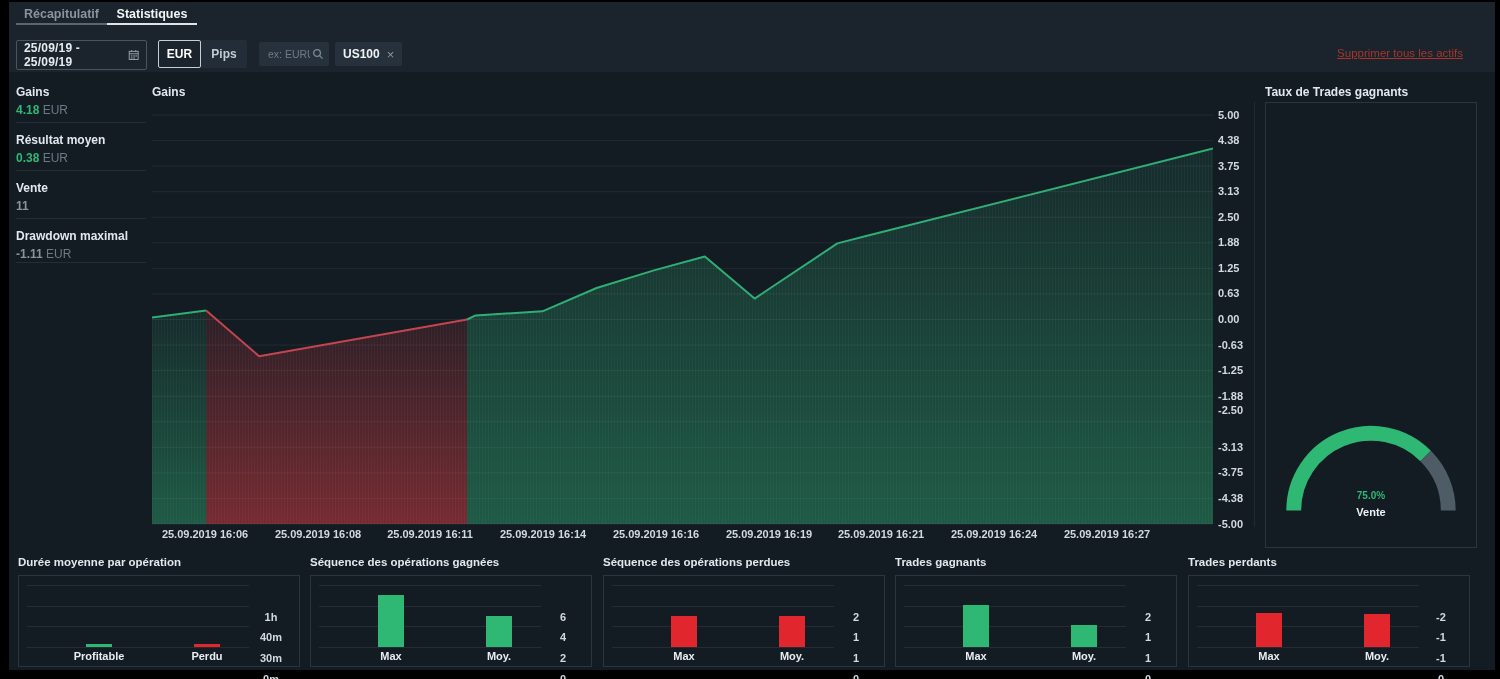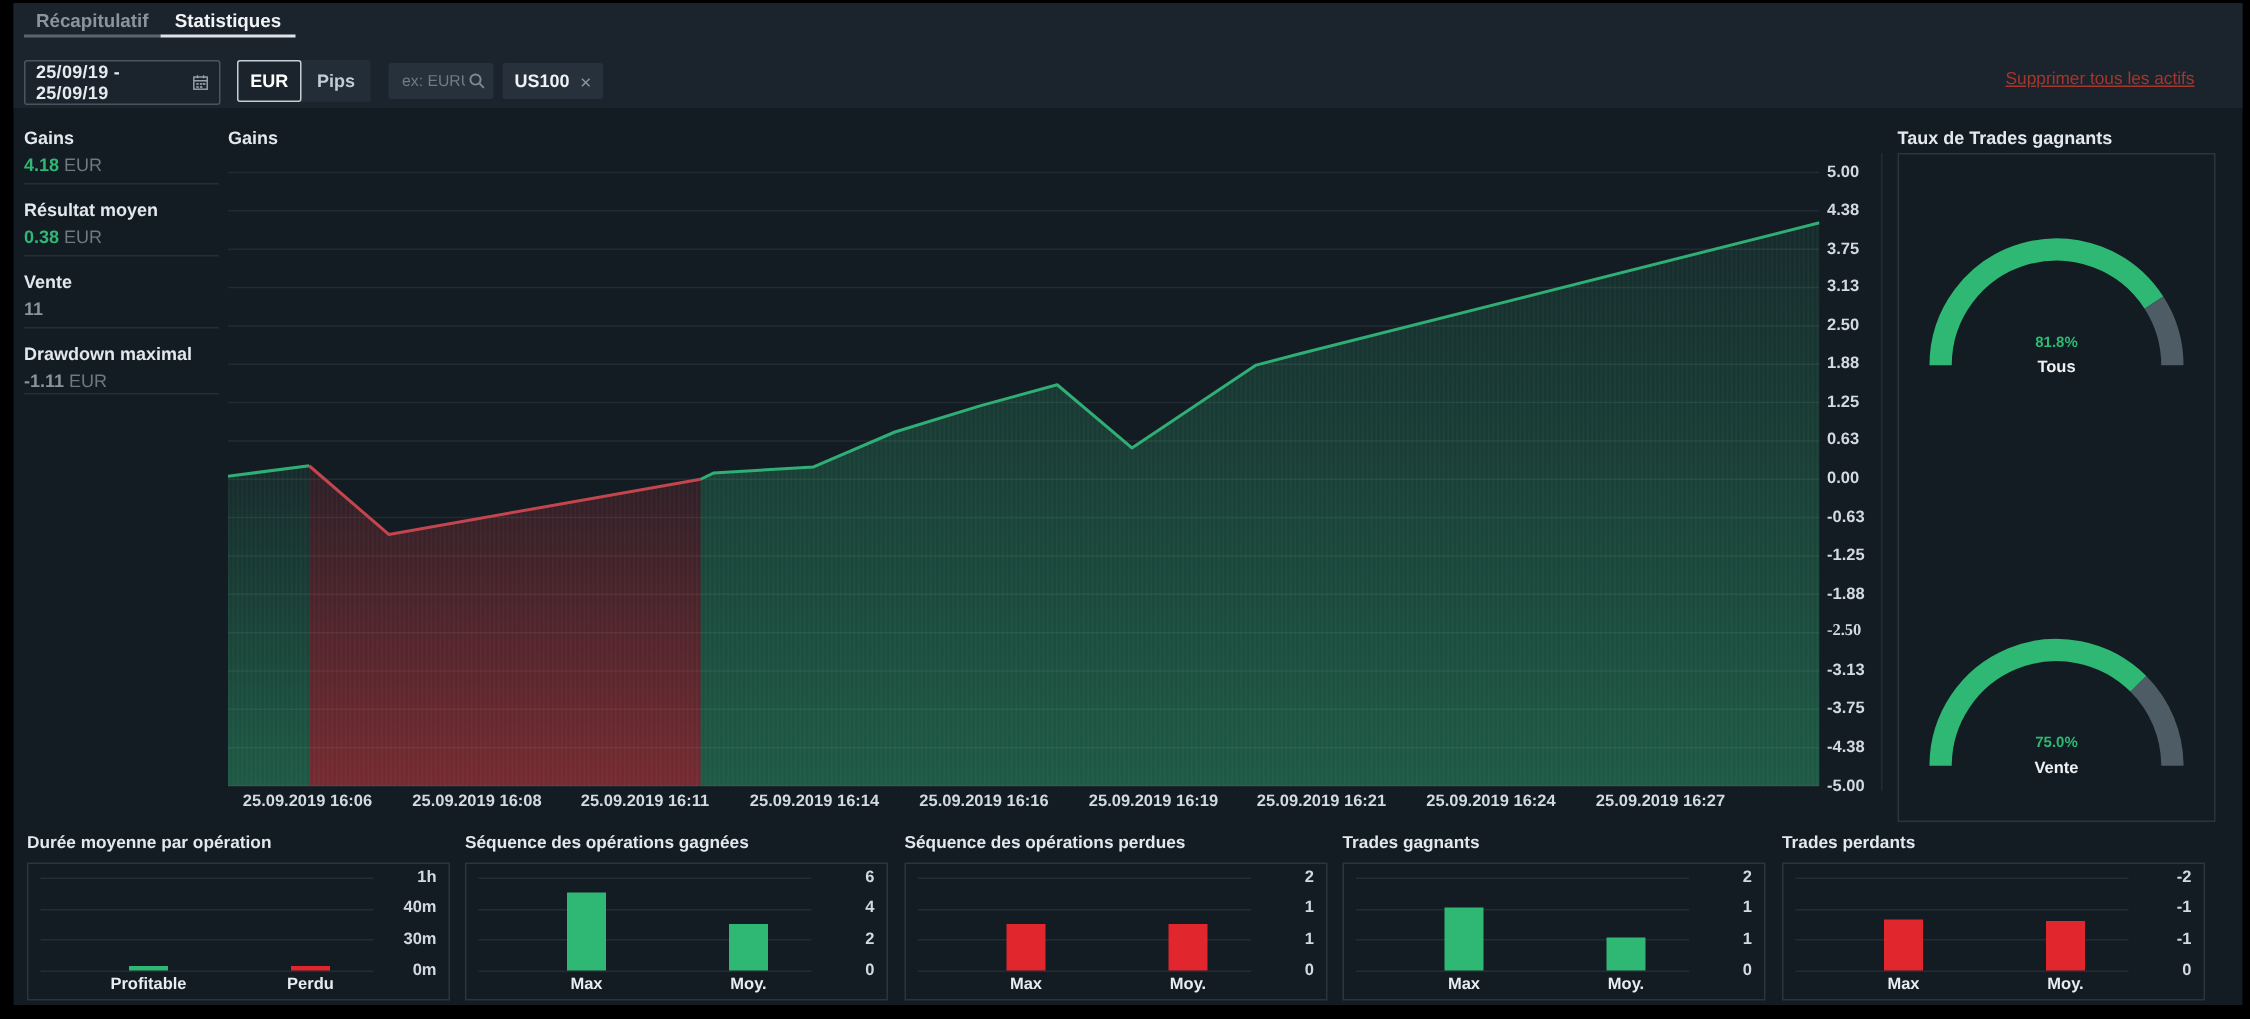--- a/index.html
+++ b/index.html
@@ -56,21 +56,21 @@
   .gauge{position:absolute;left:0;width:210px;height:116px;}
   .gauge svg{display:block;}
   .gauge-percent{position:absolute;top:72px;left:0;width:210px;text-align:center;font-size:10px;font-weight:bold;}
   .gauge-label{position:absolute;top:88px;left:0;width:210px;text-align:center;font-size:11px;font-weight:bold;color:#eff3f6;}
 
   
   .mini-panel{position:absolute;top:554px;width:282px;}
   .mini-title{font-size:11.5px;font-weight:bold;color:#e2e8ed;height:15px;}
   .mini-box{position:absolute;top:19px;left:0;width:282px;height:92px;border:1px solid #2a3540;box-sizing:border-box;}
   .grid-line{position:absolute;left:8px;right:50px;height:1px;background:rgba(255,255,255,0.08);}
-  .mini-tick{position:absolute;right:8px;width:40px;text-align:right;height:13px;line-height:13px;font-size:11px;font-weight:bold;color:#d2d9e0;}
+  .mini-tick{position:absolute;right:8px;width:40px;text-align:center;height:13px;line-height:13px;font-size:11px;font-weight:bold;color:#d2d9e0;margin-top:32px;}
   .mini-bar{position:absolute;width:26px;}
   .mini-cat{position:absolute;top:74px;width:80px;text-align:center;font-size:11px;font-weight:bold;color:#e8edf1;}
 </style>
 </head>
 <body>
 
 <div class="stage">
   <div class="app">
 
     <div class="topbar">
@@ -189,48 +189,40 @@
         <div class="y-tick" style="top: 57.625px;">3.75</div>
         <div class="y-tick" style="top: 83.1875px;">3.13</div>
         <div class="y-tick" style="top: 108.75px;">2.50</div>
         <div class="y-tick" style="top: 134.312px;">1.88</div>
         <div class="y-tick" style="top: 159.875px;">1.25</div>
         <div class="y-tick" style="top: 185.438px;">0.63</div>
         <div class="y-tick" style="top: 211px;">0.00</div>
         <div class="y-tick" style="top: 236.562px;">-0.63</div>
         <div class="y-tick" style="top: 262.125px;">-1.25</div>
         <div class="y-tick" style="top: 287.688px;">-1.88</div>
-        <div class="y-tick" style="top: 312px; font-family: Liberation Serif, serif;">-2.50</div>
+        <div class="y-tick" style="top: 302px;">-2.50</div>
         <div class="y-tick" style="top: 338.812px;">-3.13</div>
         <div class="y-tick" style="top: 364.375px;">-3.75</div>
         <div class="y-tick" style="top: 389.938px;">-4.38</div>
         <div class="y-tick" style="top: 415.5px;">-5.00</div>
       </div>
     <div id="x-labels">
         <div class="x-tick" style="left: 53px;">25.09.2019 16:06</div>
         <div class="x-tick" style="left: 166px;">25.09.2019 16:08</div>
         <div class="x-tick" style="left: 278px;">25.09.2019 16:11</div>
         <div class="x-tick" style="left: 391px;">25.09.2019 16:14</div>
         <div class="x-tick" style="left: 504px;">25.09.2019 16:16</div>
         <div class="x-tick" style="left: 617px;">25.09.2019 16:19</div>
         <div class="x-tick" style="left: 729px;">25.09.2019 16:21</div>
         <div class="x-tick" style="left: 842px;">25.09.2019 16:24</div>
         <div class="x-tick" style="left: 955px;">25.09.2019 16:27</div>
       </div>
 
     <div class="section-title" style="left:1256px;top:83px;">Taux de Trades gagnants</div>
     <div id="gauge-box">
-        <div class="gauge" style="top: 48px;">
-          <svg width="210" height="96" viewBox="0 0 212 96">
-            <path d="M 28.00 93.00 A 78 78 0 0 1 171.59 50.79" fill="none" stroke="#2eb873" stroke-width="15"></path>
-            <path d="M 171.59 50.79 A 78 78 0 0 1 184.00 93.00" fill="none" stroke="#4e5c66" stroke-width="15"></path>
-          </svg>
-          <div class="gauge-percent" style="color: rgb(46, 184, 115);">81.8%</div>
-          <div class="gauge-label">Tous</div>
-        </div>
         <div class="gauge" style="top: 315px;">
           <svg width="210" height="96" viewBox="0 0 212 96">
             <path d="M 28.00 93.00 A 78 78 0 0 1 161.15 37.85" fill="none" stroke="#2eb873" stroke-width="15"></path>
             <path d="M 161.15 37.85 A 78 78 0 0 1 184.00 93.00" fill="none" stroke="#4e5c66" stroke-width="15"></path>
           </svg>
           <div class="gauge-percent" style="color: rgb(46, 184, 115);">75.0%</div>
           <div class="gauge-label">Vente</div>
         </div>
       </div>
 

